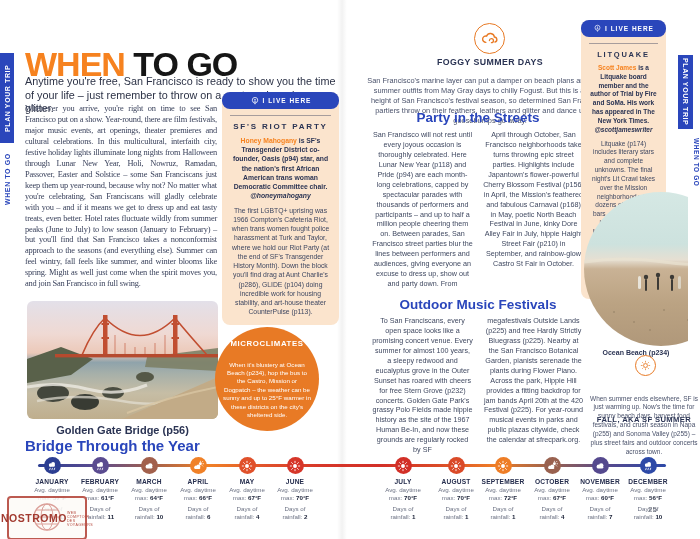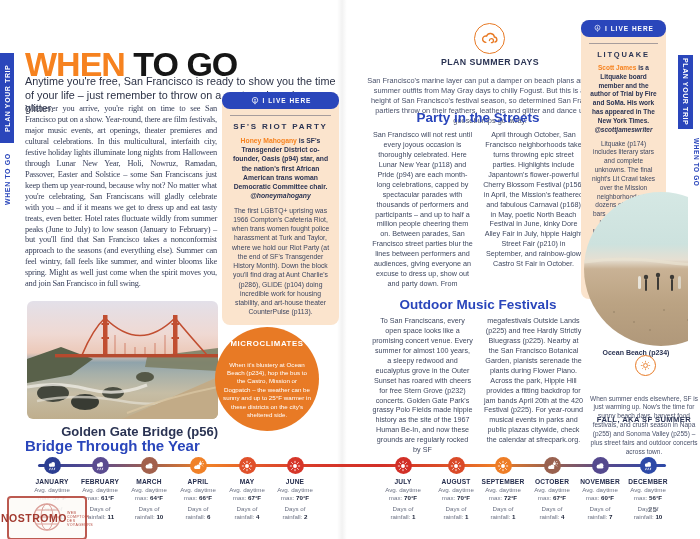--- a/index.html
+++ b/index.html
@@ -36,22 +36,22 @@
   .card-lead .handle{font-style:italic;}
   .card-body{margin-top:5px;color:#3e4761;line-height:1.36;}
   #card-riot{left:222px;top:92px;width:117px;min-height:231px;}
   #card-riot .card-lead,#card-riot .card-body{font-size:6.8px;}
   #card-lit{left:581px;top:20px;width:85px;min-height:253px;}
   #card-lit .card-lead,#card-lit .card-body{font-size:6.5px;}
   #card-lit .card-title{font-size:7.5px;}
   
   #bridge-photo{position:absolute;left:27px;top:301px;width:191px;height:118px;border-radius:6px;overflow:hidden;
     background:linear-gradient(180deg,#e3e0e9 0%,#efd9d3 28%,#ecc9b9 44%,#8fa3ab 52%,#a7b0a9 62%,#c6bda5 78%,#bfae8d 100%);}
-  #bridge-caption{position:absolute;left:27px;top:424px;width:191px;text-align:right;
-                  font-size:13px;font-weight:bold;color:#2a3353;}
+  #bridge-caption{position:absolute;left:27px;top:424px;width:191px;text-align:center;
+                  font-size:11px;font-weight:bold;color:#2a3353;}
   #beach-clip{position:absolute;left:584px;top:192px;width:104px;height:154px;overflow:hidden;}
   #beach-photo{width:154px;height:154px;border-radius:50%;
     background:linear-gradient(180deg,#d5e8e4 0%,#cde2de 34%,#e6dfd2 44%,#c9b295 50%,#bba383 72%,#b0987a 100%);}
   #beach-caption{position:absolute;left:578px;top:349px;width:116px;text-align:center;
                  font-size:7px;font-weight:bold;color:#2a3353;}
   
   #micro{position:absolute;left:215px;top:327px;width:104px;height:104px;border-radius:50%;
          background:#e87a25;color:#fff;display:flex;flex-direction:column;align-items:center;
          justify-content:center;text-align:center;}
   #micro .m-title{font-size:7.8px;font-weight:bold;letter-spacing:.6px;margin-bottom:13px;}
@@ -135,21 +135,21 @@
       <div class="card-body">The first LGBTQ+ uprising was 1966 Compton's Cafeteria Riot, when trans women fought police harassment at Turk and Taylor, where we hold our Riot Party (at the end of SF's Transgender History Month). Down the block you'll find drag at Aunt Charlie's (p286), GLIDE (p104) doing incredible work for housing stability, and art-house theater CounterPulse (p113).</div>
     </div>
   </div>
 
   <div class="ring-icon" id="fog-icon">
     <svg width="17" height="17" viewBox="0 0 16 16">
         <path fill="none" stroke="#e87a25" stroke-width="1.3" stroke-linecap="round" d="M4.6 11.6a3 3 0 1 1 .7-5.9 3.8 3.8 0 0 1 7.3.9 2.4 2.4 0 0 1 .6 4.7"></path>
         <path fill="none" stroke="#e87a25" stroke-width="1.2" stroke-linecap="round" d="M9.8 11.9a1.9 1.9 0 1 0-1.9-2"></path>
       </svg>
   </div>
-  <div class="sec-label" id="foggy-title">PLAN SUMMER DAYS</div>
+  <div class="sec-label" id="foggy-title">FOGGY SUMMER DAYS</div>
   <p id="foggy-body">San Francisco's marine layer can put a damper on beach plans and breezy summer outfits from May Gray days to chilly Fogust. But this is also the height of San Francisco's festival season, so determined San Franciscan partiers throw on their feathers, leathers and glitter and dance until the goosebumps go away.</p>
 
   <div class="blue-h" id="party-title">Party in the Streets</div>
   <div class="two-col" id="party-cols">
     <p class="col" style="margin:0">San Francisco will not rest until every joyous occasion is thoroughly celebrated. Here Lunar New Year (p118) and Pride (p94) are each month-long celebrations, capped by spectacular parades with thousands of performers and participants – and up to half a million people cheering them on. Between parades, San Francisco street parties blur the lines between performers and audiences, giving everyone an excuse to dress up, show out and party down. From</p>
     <p class="col" style="margin:0">April through October, San Francisco neighborhoods take turns throwing epic street parties. Highlights include Japantown's flower-powerful Cherry Blossom Festival (p156) in April, the Mission's feathered and fabulous Carnaval (p168) in May, poetic North Beach Festival in June, kinky Dore Alley Fair in July, hippie Haight Street Fair (p210) in September, and rainbow-glow Castro St Fair in October.</p>
   </div>
 
   <div class="card" id="card-lit">
     <div class="card-head">

